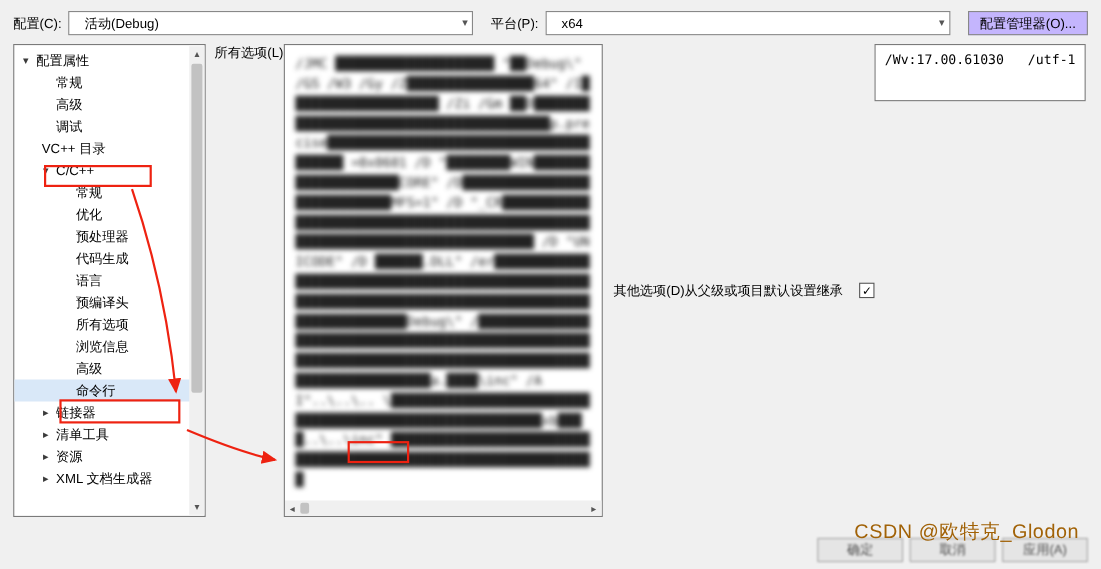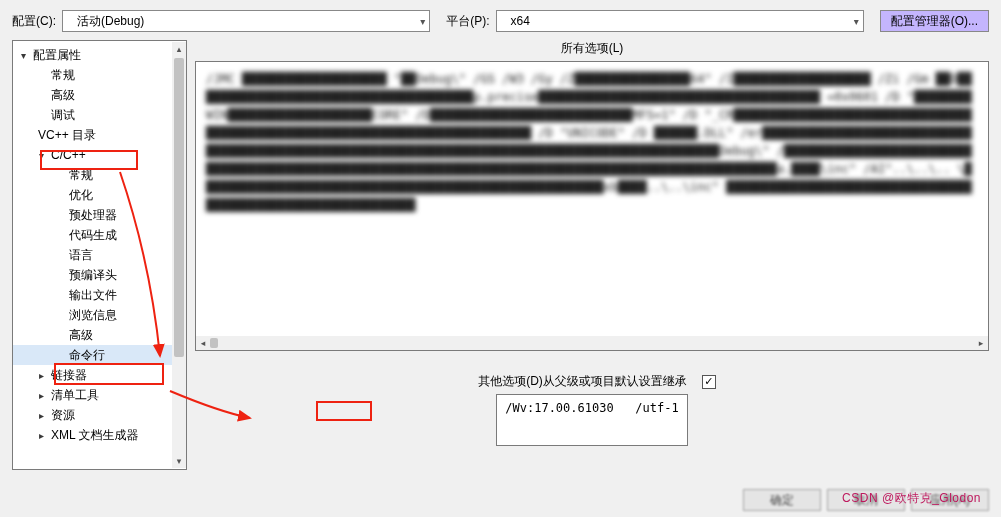--- a/index.html
+++ b/index.html
@@ -70,21 +70,21 @@
     .tree-item.selected { background: #d9e8f8; }
     .expander { width: 12px; display:inline-block; font-size:10px; color:#3a3a3a; }
     .scrollbar {
       position: absolute; top:1px; bottom:1px; right:0; width:14px;
       background:#f0f0f0;
       display:flex; flex-direction:column;
     }
     .sb-btn { height:14px; display:flex; align-items:center; justify-content:center; font-size:9px; color:#555; border:0; }
     .sb-track { flex:1; position:relative; }
     .sb-thumb { position:absolute; left:2px; right:2px; top:2px; height:75%; background:#c2c2c2; border-radius:2px; }
-    .right-panel { flex:1; display:flex; flex-direction:column; position:relative;align-items:center; }
+    .right-panel { flex:1; display:flex; flex-direction:row; position:relative; }
     .section-label { margin-bottom:4px; }
     .all-options-box {
       border:1px solid #7a7a7a;
       background:#fff;
       flex: 0 0 290px;
       position:relative;
       overflow:hidden;
     }
     .opts-text {
       padding:8px 10px;
@@ -128,22 +128,22 @@
       opacity:0.7;
     }
     
     .anno { position:absolute; border:2px solid #e21; pointer-events:none; z-index:50; }
     .anno1 { left:40px; top:150px; width:98px; height:20px; }
     .anno2 { left:54px; top:363px; width:110px; height:22px; }
     .anno3 { left:316px; top:401px; width:56px; height:20px; }
     
     svg.arrows{ position:absolute; top:0; left:0; pointer-events:none; z-index:49; }
     .watermark{
-      position:absolute; bottom:10px; right:20px;
-      color:#be185d; font-size:12px; letter-spacing:0.5px;
+      position:absolute; bottom:22px; right:20px;
+      color:#a16207; font-size:18px; letter-spacing:0.5px;
       pointer-events:none;
     }
   </style>
 </head>
 <body>
 
 <div class="anno anno1"></div>
 <div class="anno anno2"></div>
 <div class="anno anno3"></div>
 
@@ -219,21 +219,21 @@
         <div class="tree-item" style="padding-left: 44px;">
           <span class="expander"></span>
           <span>语言</span>
         </div>
         <div class="tree-item" style="padding-left: 44px;">
           <span class="expander"></span>
           <span>预编译头</span>
         </div>
         <div class="tree-item" style="padding-left: 44px;">
           <span class="expander"></span>
-          <span>输出文件</span>
+          <span>所有选项</span>
         </div>
         <div class="tree-item" style="padding-left: 44px;">
           <span class="expander"></span>
           <span>浏览信息</span>
         </div>
         <div class="tree-item" style="padding-left: 44px;">
           <span class="expander"></span>
           <span>高级</span>
         </div>
         <div class="tree-item selected" style="padding-left: 44px;">

